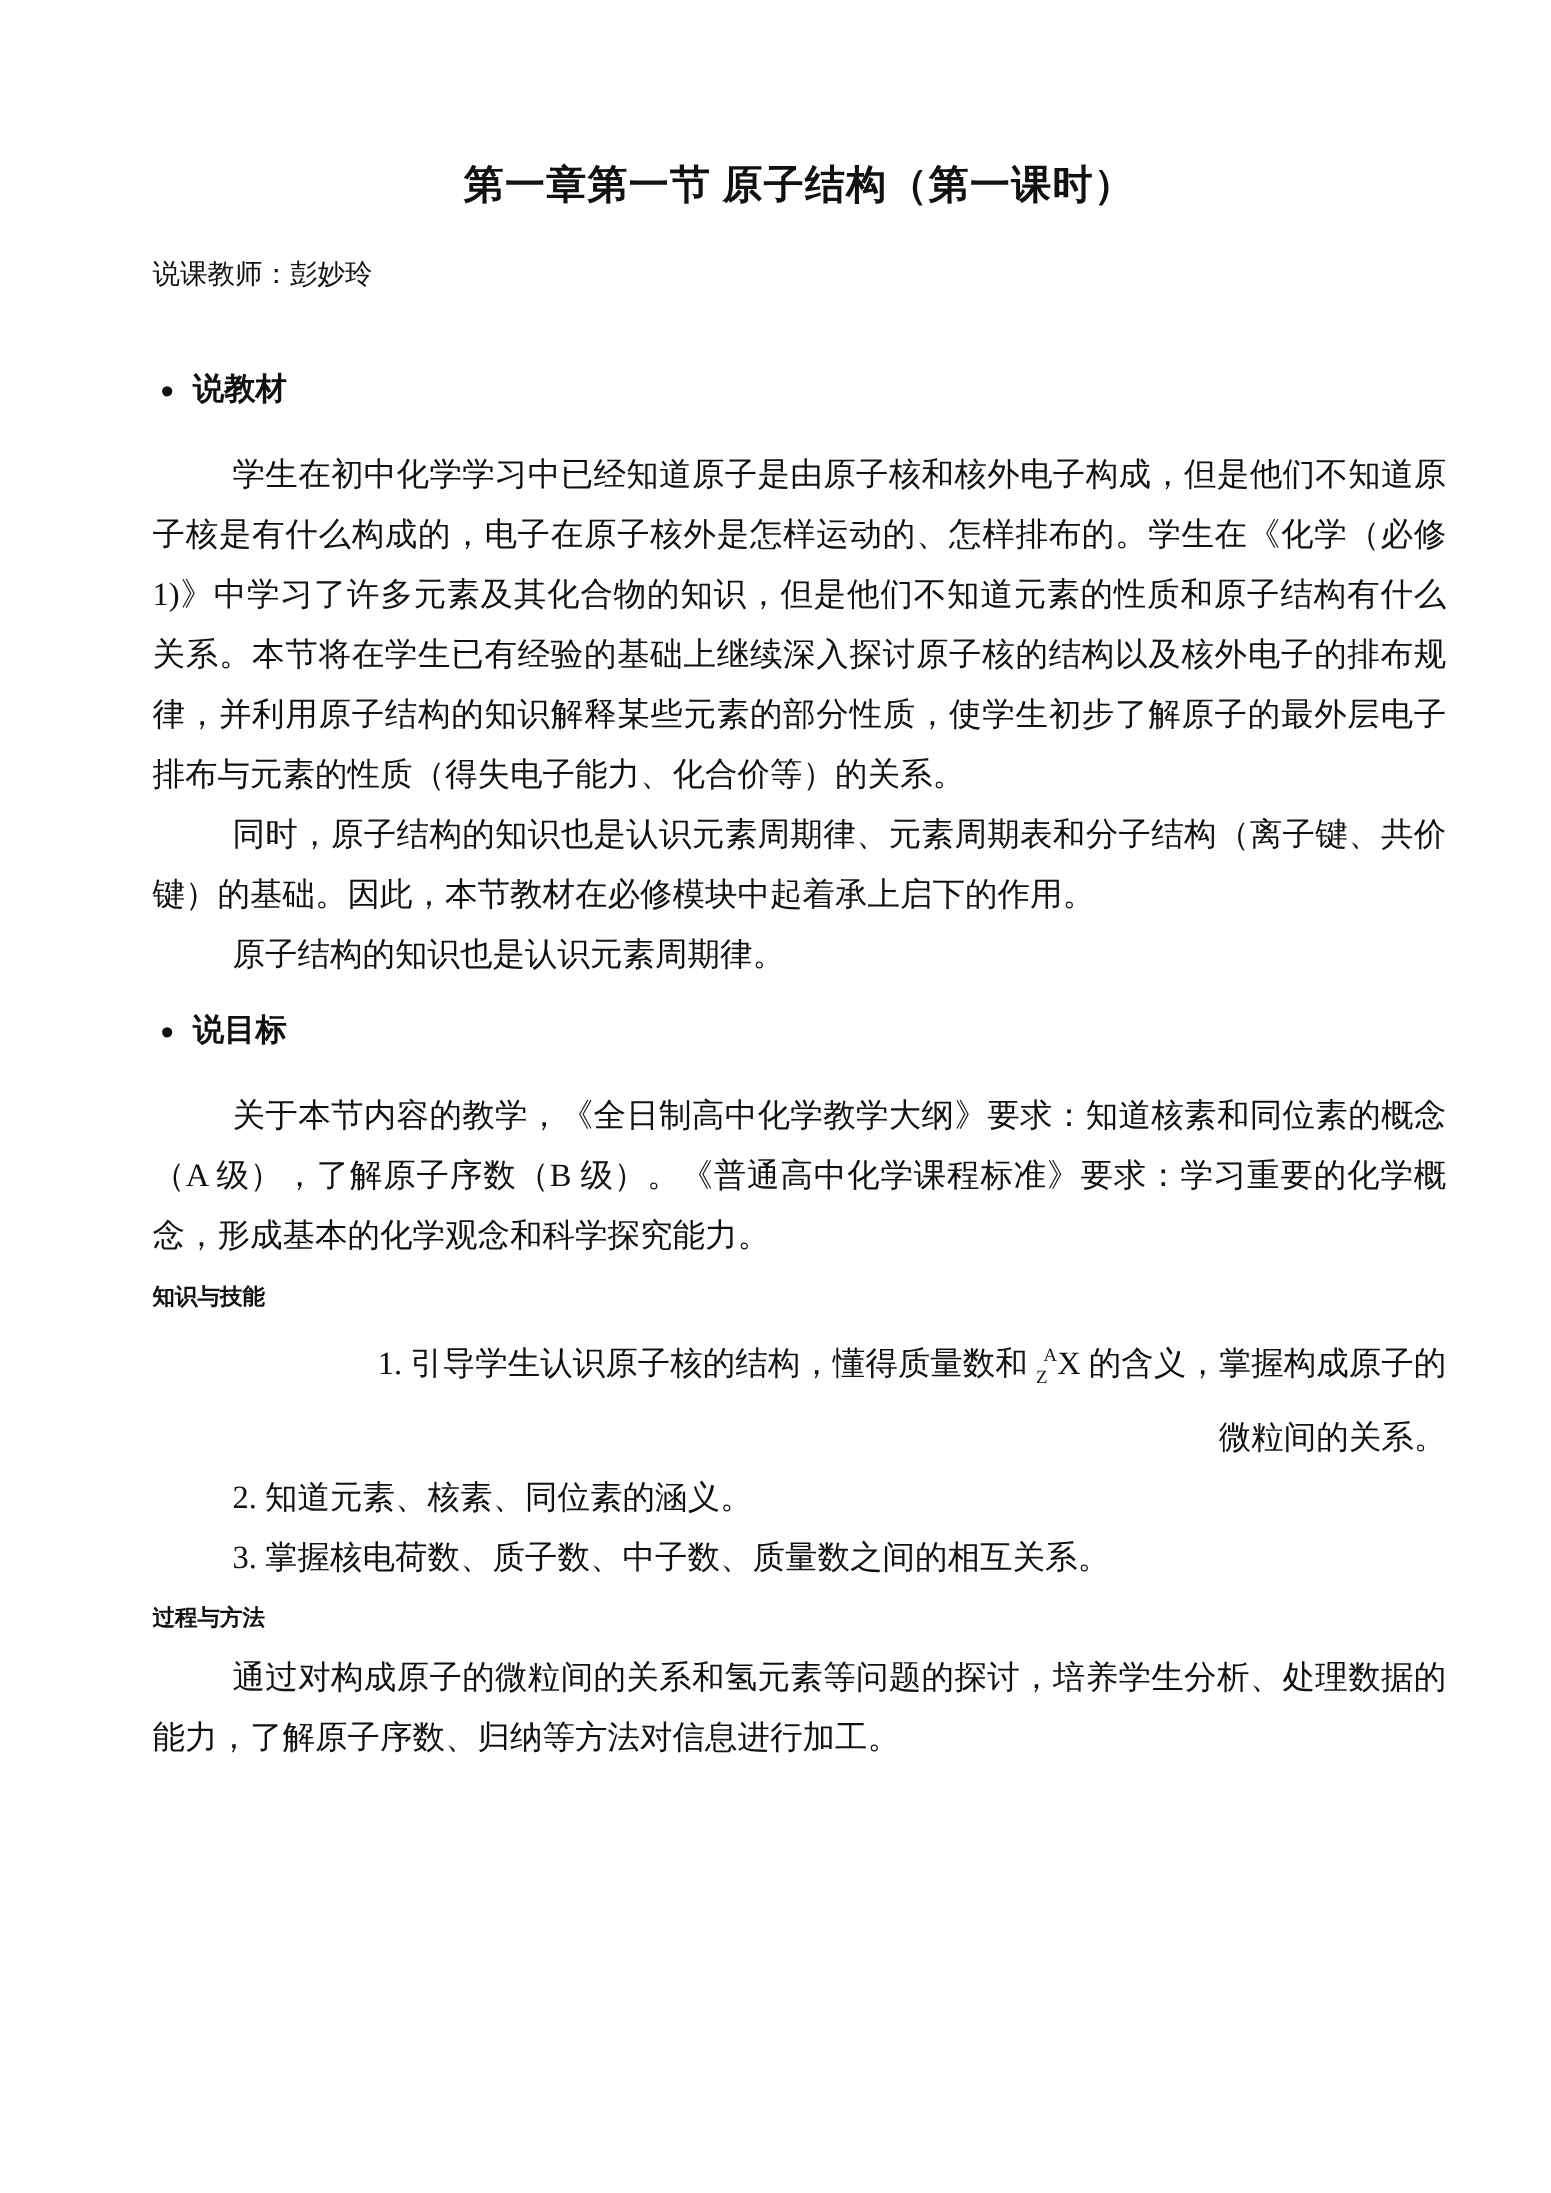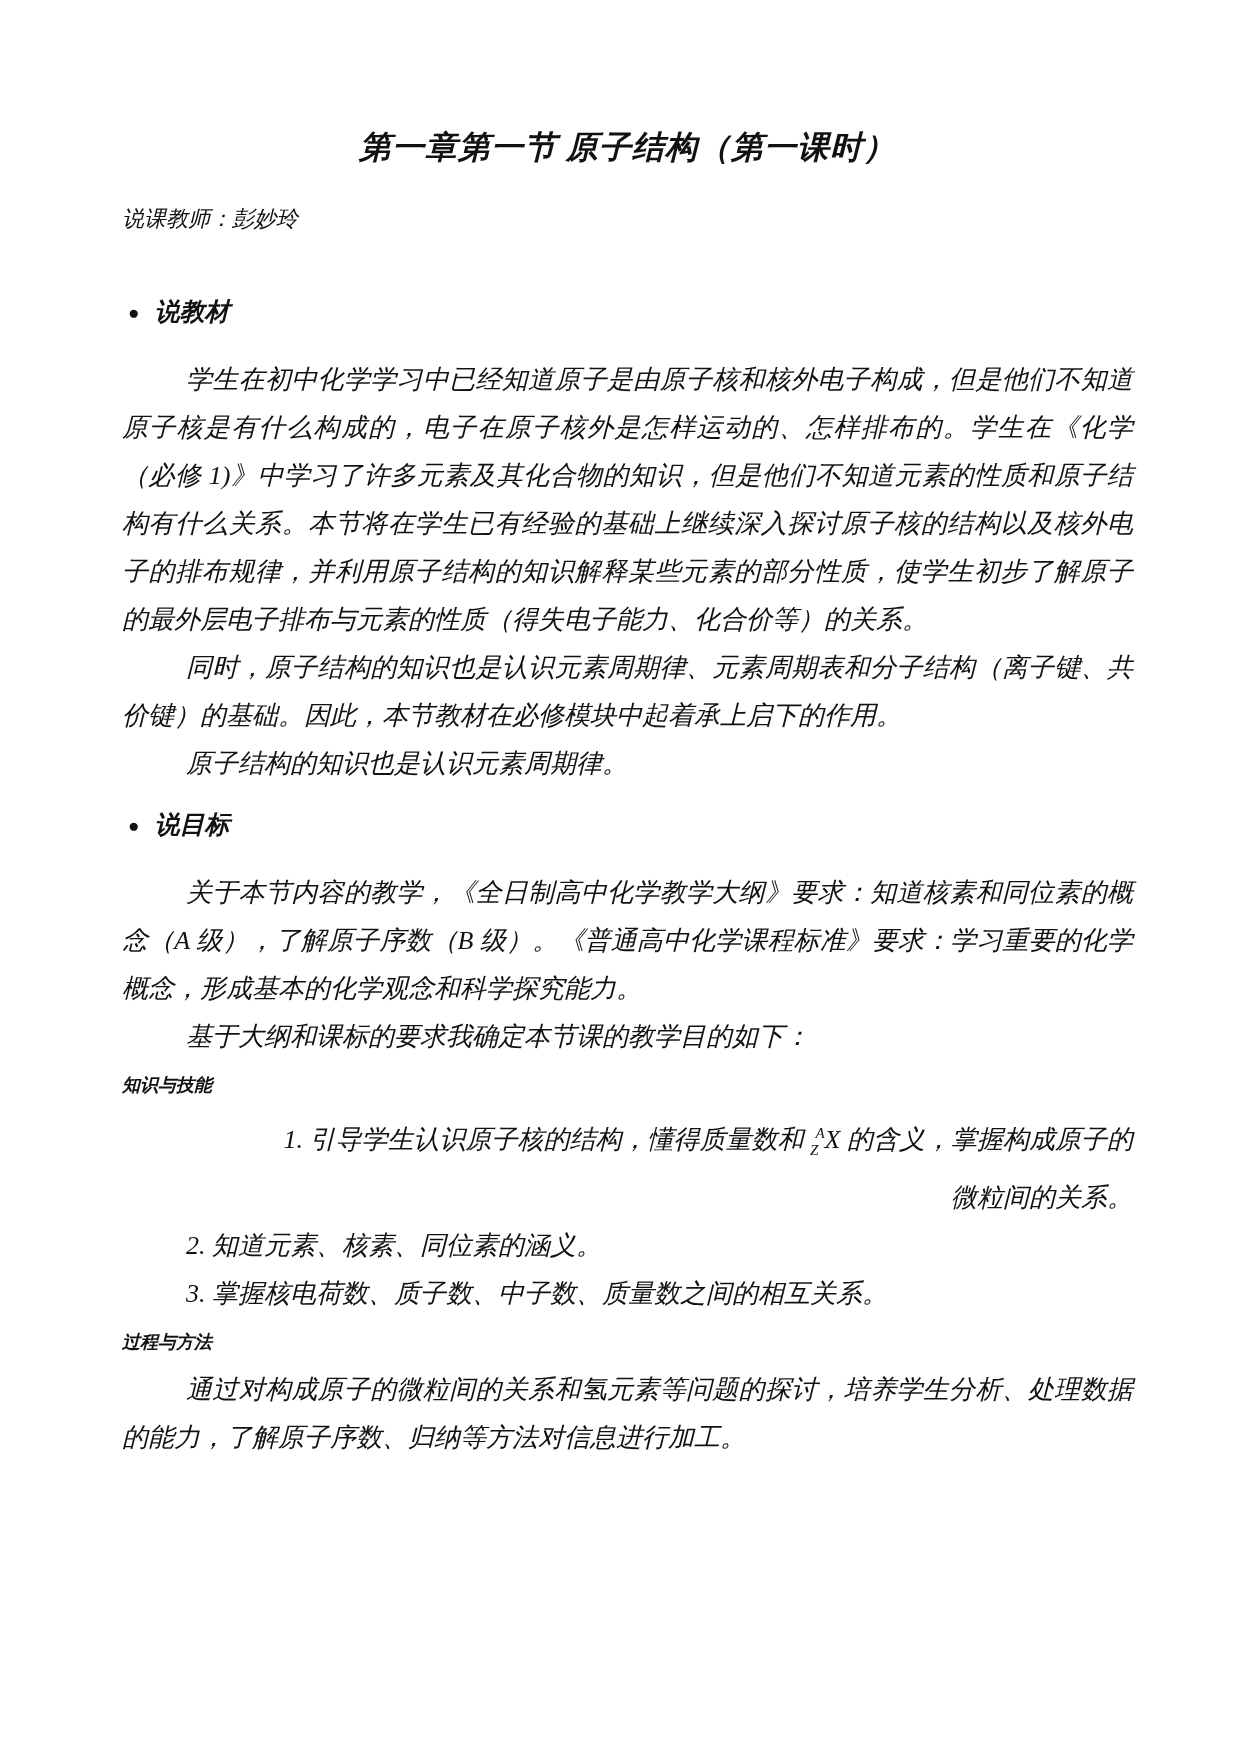--- a/index.html
+++ b/index.html
@@ -12,22 +12,21 @@
     width: 1241px;
     height: 1754px;
     background: #ffffff;
     color: #111111;
     font-family: "Liberation Serif", "DejaVu Serif", serif;
     overflow: hidden;
     box-sizing: border-box;
   }
   .content {
     box-sizing: border-box;
-    padding: 126px 108px 0 122px; 
-    font-style: italic;
+    padding: 126px 84px 0 122px; 
   }
   .doc-title {
     margin: 0;
     font-size: 32px;
     line-height: 42px;
     font-weight: bold;
     text-align: center;
     letter-spacing: 1px;
   }
   .doc-subtitle {
@@ -116,21 +115,20 @@
 
     <p class="body-para">原子结构的知识也是认识元素周期律。</p>
 
     <div class="section-heading">
       <span class="bullet">●</span>
       <span>说目标</span>
     </div>
 
     <p class="body-para">关于本节内容的教学，《全日制高中化学教学大纲》要求：知道核素和同位素的概念（A 级），了解原子序数（B 级）。《普通高中化学课程标准》要求：学习重要的化学概念，形成基本的化学观念和科学探究能力。</p>
 
-    <p class="body-para">基于大纲和课标的要求我确定本节课的教学目的如下：</p>
 
     <div class="sub-heading">知识与技能</div>
 
     <p class="body-para no-justify">
       <span>1. 引导学生认识原子核的结构，懂得质量数和 </span><span class="iso"><sub class="iso-sub">Z</sub><sup class="iso-sup">A</sup><span class="iso-sym">X</span></span><span> 的含义，掌握构成原子的</span><br>
       <span>微粒间的关系。</span>
     </p>
 
     <p class="body-para">2. 知道元素、核素、同位素的涵义。</p>
 

